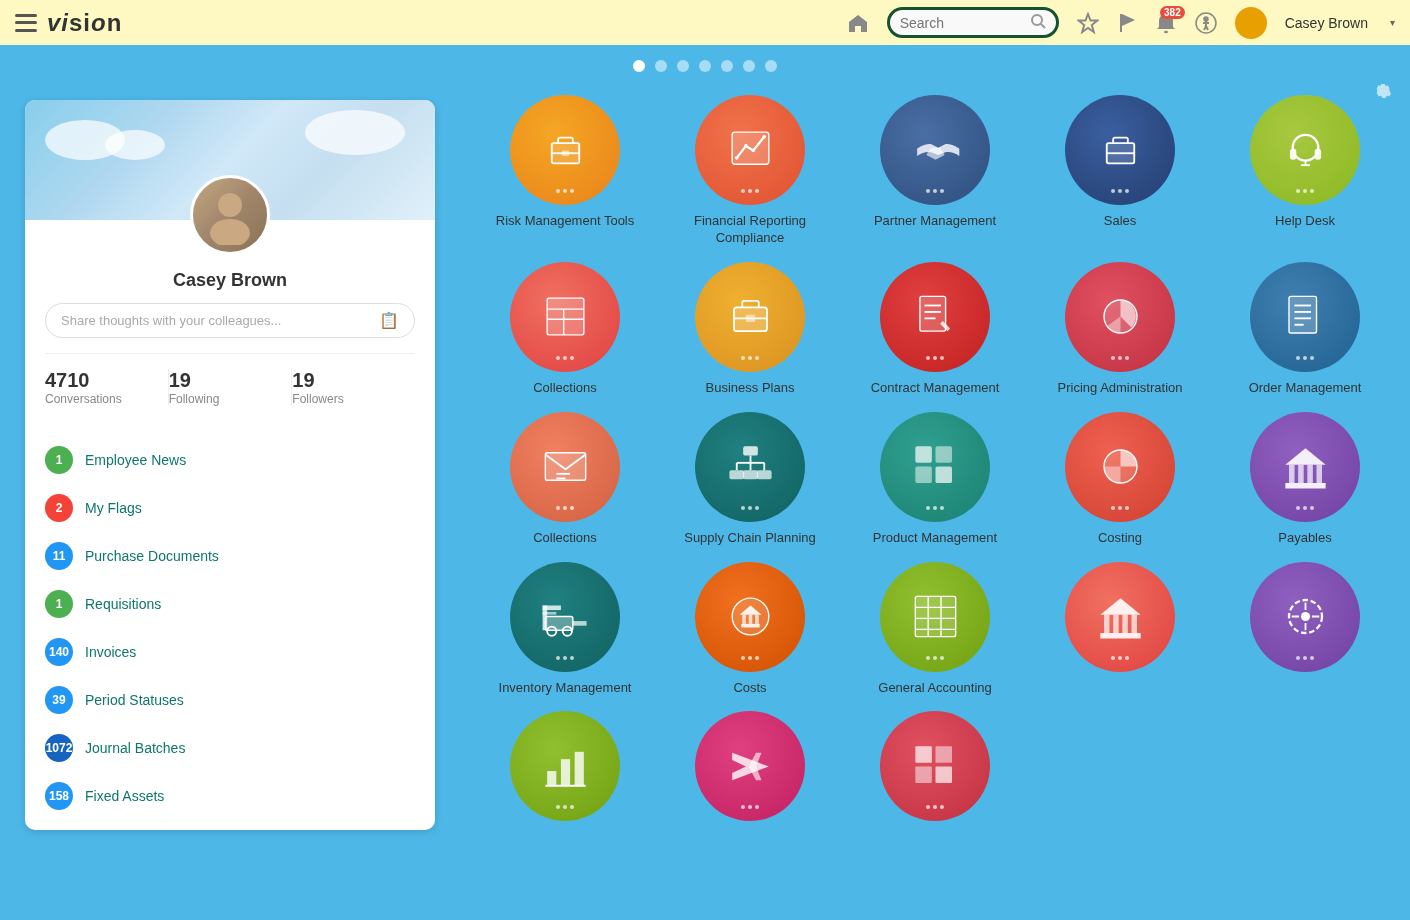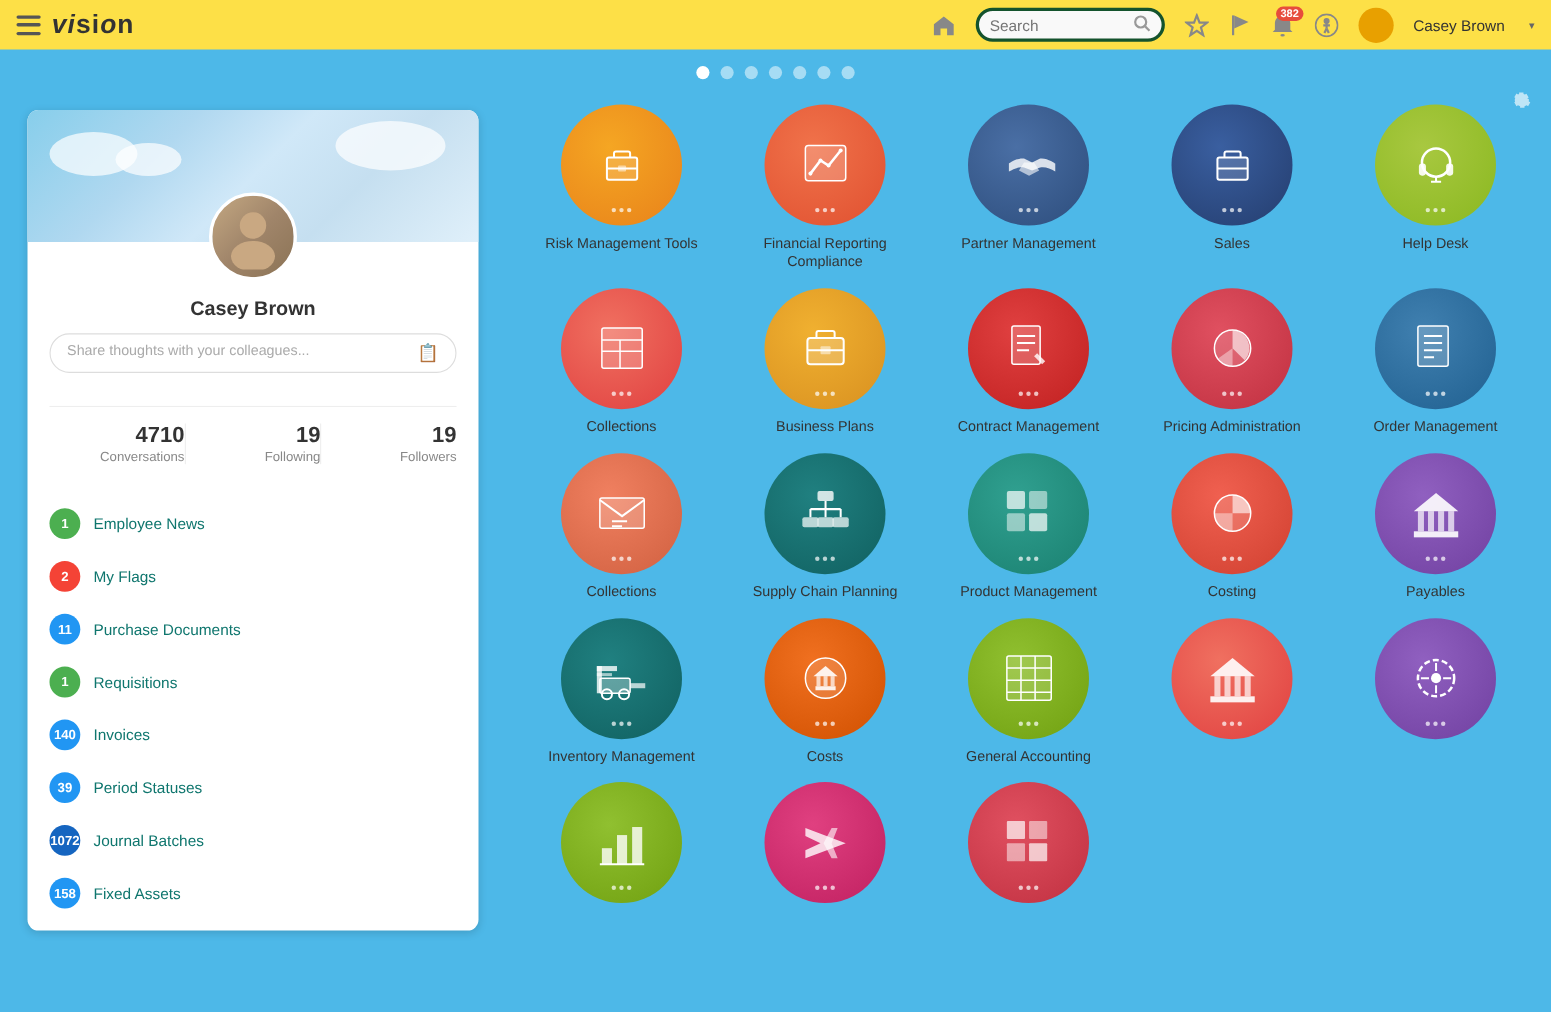--- a/index.html
+++ b/index.html
@@ -1,20 +1,20 @@
 <!DOCTYPE html>
 <html><head>
   <meta charset="utf-8">
   <style>
     * { box-sizing: border-box; margin: 0; padding: 0; }
     body { font-family: Arial, sans-serif; background: #4db8e8; width: 1410px; height: 920px; overflow: hidden; position: relative; }
 
     
     .header {
-      background: #fde047;
+      background: #fef9c3;
       height: 45px;
       display: flex;
       align-items: center;
       padding: 0 15px;
       position: relative;
       z-index: 10;
     }
     .header-menu-icon {
       width: 22px; height: 18px; display: flex; flex-direction: column; justify-content: space-between; cursor: pointer; margin-right: 10px;
     }
@@ -88,28 +88,28 @@
     .profile-avatar {
       width: 80px; height: 80px; border-radius: 50%; border: 3px solid #fff;
       background: linear-gradient(135deg, #c4a882 0%, #a0856a 50%, #8b7355 100%);
       overflow: hidden; display: flex; align-items: center; justify-content: center;
     }
     .profile-avatar svg { width: 60px; height: 60px; }
     .profile-info { padding: 50px 20px 15px 20px; text-align: center; }
     .profile-name { font-size: 18px; font-weight: bold; color: #333; margin-bottom: 12px; }
     .profile-thoughts {
       border: 1px solid #ddd; border-radius: 20px; padding: 7px 15px;
-      display: flex; justify-content: space-between;
-      color: #aaa; font-size: 13px; cursor: text; margin-bottom: 30px;
+      display: flex; align-items: center; justify-content: space-between;
+      color: #aaa; font-size: 13px; cursor: text; margin-bottom: 15px;
     }
     .profile-thoughts .edit-icon { color: #aaa; font-size: 16px; }
     .profile-stats {
       display: flex; gap: 0; border-top: 1px solid #eee; padding-top: 15px; margin-bottom: 15px;
     }
-    .stat-item { flex: 1; text-align: right; }
+    .stat-item { flex: 1; text-align: left; }
     .stat-item + .stat-item { border-left: 1px solid #eee; }
     .stat-number { font-size: 20px; font-weight: bold; color: #333; }
     .stat-label { font-size: 12px; color: #888; }
 
     
     .nav-list { padding: 0 0 10px 0; }
     .nav-item {
       display: flex; align-items: center; gap: 12px; padding: 10px 20px; cursor: pointer;
     }
     .nav-badge {

